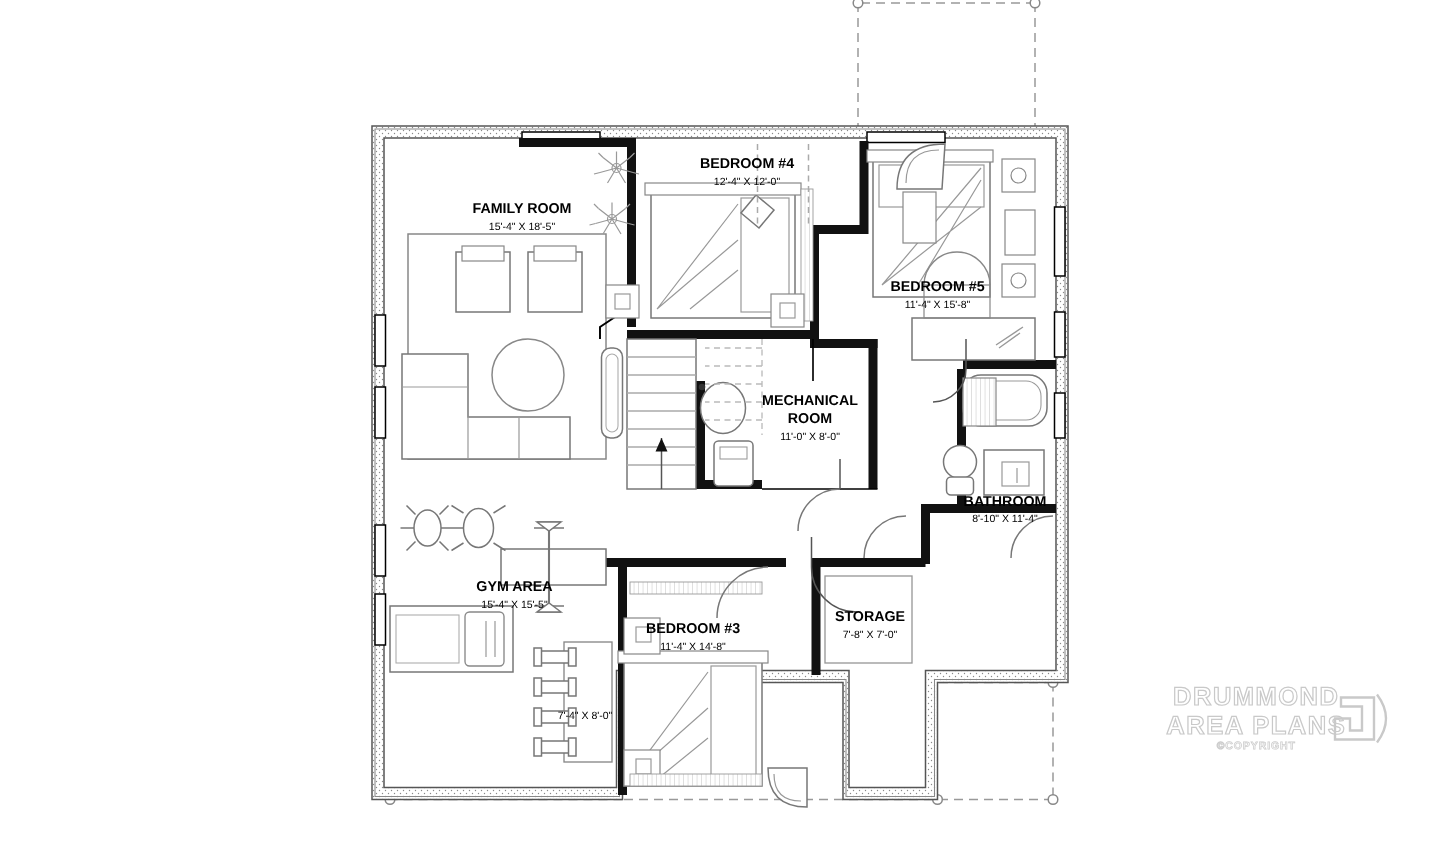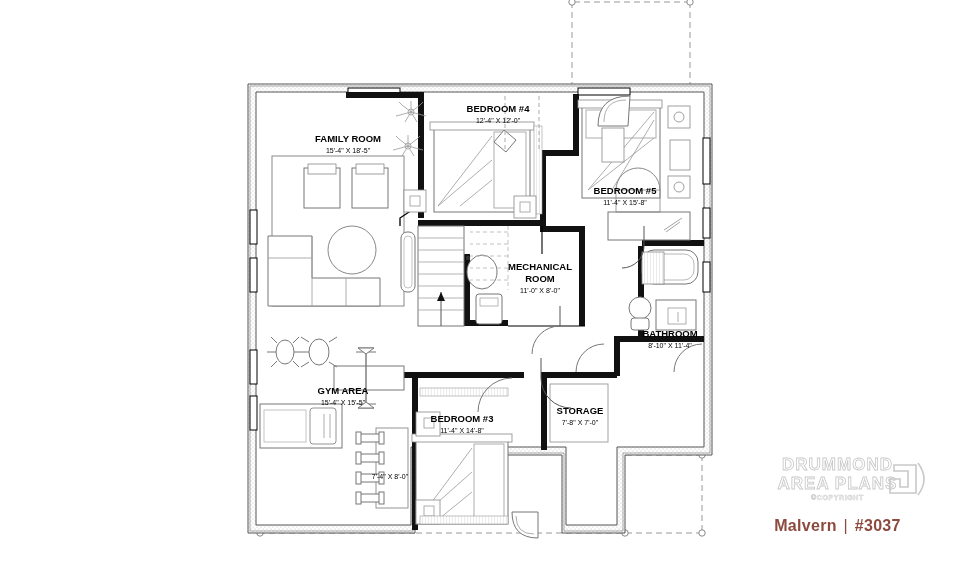--- a/index.html
+++ b/index.html
@@ -385,20 +385,15 @@
   <div class="brand">
     <div class="brand-logo">
       <div class="brand-line brand-l1">DRUMMOND</div>
       <div class="brand-line brand-l2">AREA PLANS</div>
       <div class="brand-cc">©COPYRIGHT</div>
       <svg class="brand-mark" viewBox="0 0 52 44">
         <path d="M12 8 L34 8 L34 36 L8 36 L8 22 L18 22 L18 30 L26 30 L26 14 L12 14 Z" fill="none" stroke="#c9c9c9" stroke-width="1.6"></path>
         <path d="M36 6 Q48 22 36 38" fill="none" stroke="#c9c9c9" stroke-width="1.6"></path>
       </svg>
     </div>
-    <div class="brand-title">
-      <span>Malvern</span>
-      <span class="sep">|</span>
-      <span>#3037</span>
-    </div>
   </div>
 
 </div>
 
 </body></html>

